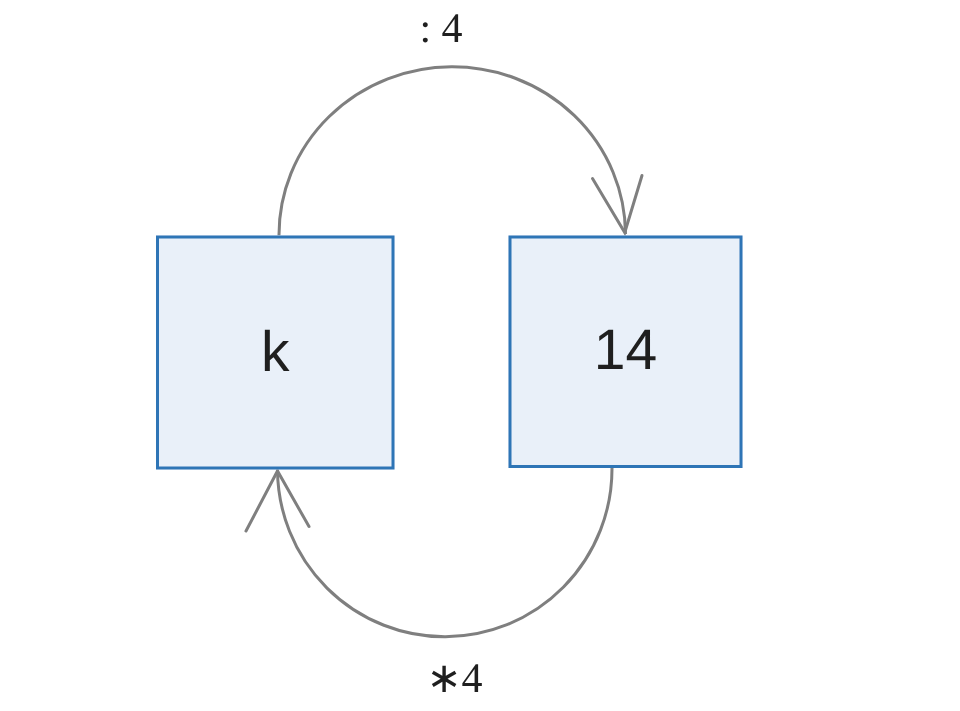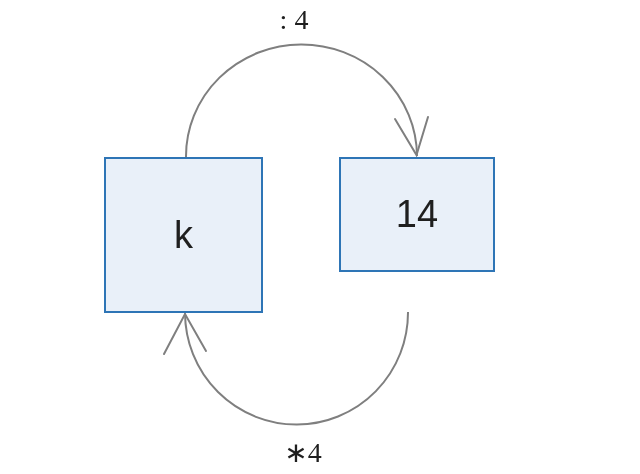--- a/index.html
+++ b/index.html
@@ -47,21 +47,21 @@
   .node-box.left {
     left: 104px;
     top: 157px;
     width: 159px;
     height: 156px;
   }
   .node-box.right {
     left: 339px;
     top: 157px;
     width: 156px;
-    height: 115px;
+    height: 155px;
   }
   .arrow-label {
     position: absolute;
     transform: translate(-50%, -50%);
     font-family: "Liberation Serif", serif;
     font-size: 28px;
     color: var(--text, #1f1f1f);
     white-space: pre;
   }
   .arrow-label.top {

